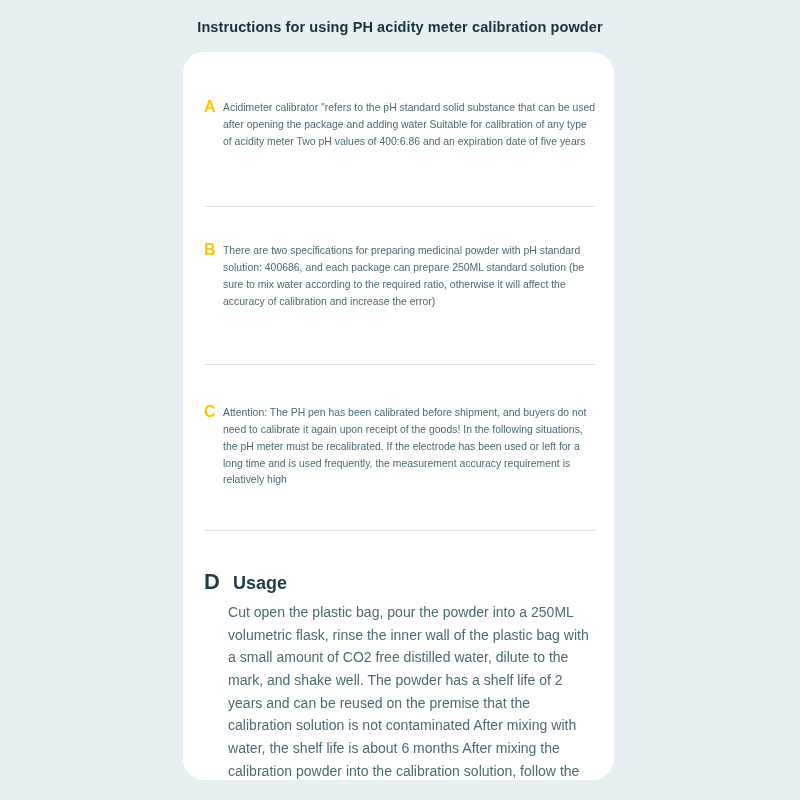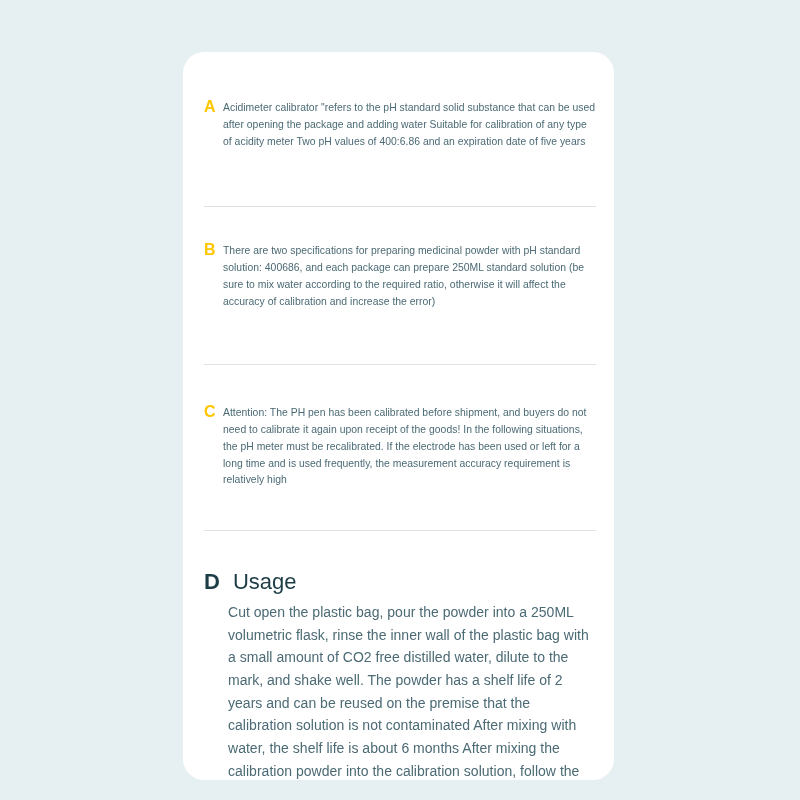--- a/index.html
+++ b/index.html
@@ -91,39 +91,40 @@
     gap: 13px;
     margin-bottom: 8px;
   }
   .usage-letter {
     font-size: 22px;
     font-weight: bold;
     color: #1c3c46;
     line-height: 1;
   }
   .usage-title {
-    font-size: 22px;
-    font-weight: normal;
+    font-size: 18px;
+    font-weight: bold;
     color: #1c3c46;
     line-height: 1;
   }
   .usage-body {
     margin-left: 24px;
     width: 368px;
     font-size: 14px;
     line-height: 1.62;
     color: #4b6a74;
     letter-spacing: 0.02px;
   }
 </style>
 </head>
 <body>
 
 <div class="page">
 
+  <div class="page-title">Instructions for using PH acidity meter calibration powder</div>
 
   <div class="card">
 
     <div class="section sec-a">
       <div class="row">
         <div class="marker">A</div>
         <div class="body-text">Acidimeter calibrator "refers to the pH standard solid substance that can be used after opening the package and adding water Suitable for calibration of any type of acidity meter Two pH values of 400:6.86 and an expiration date of five years</div>
       </div>
     </div>
 

